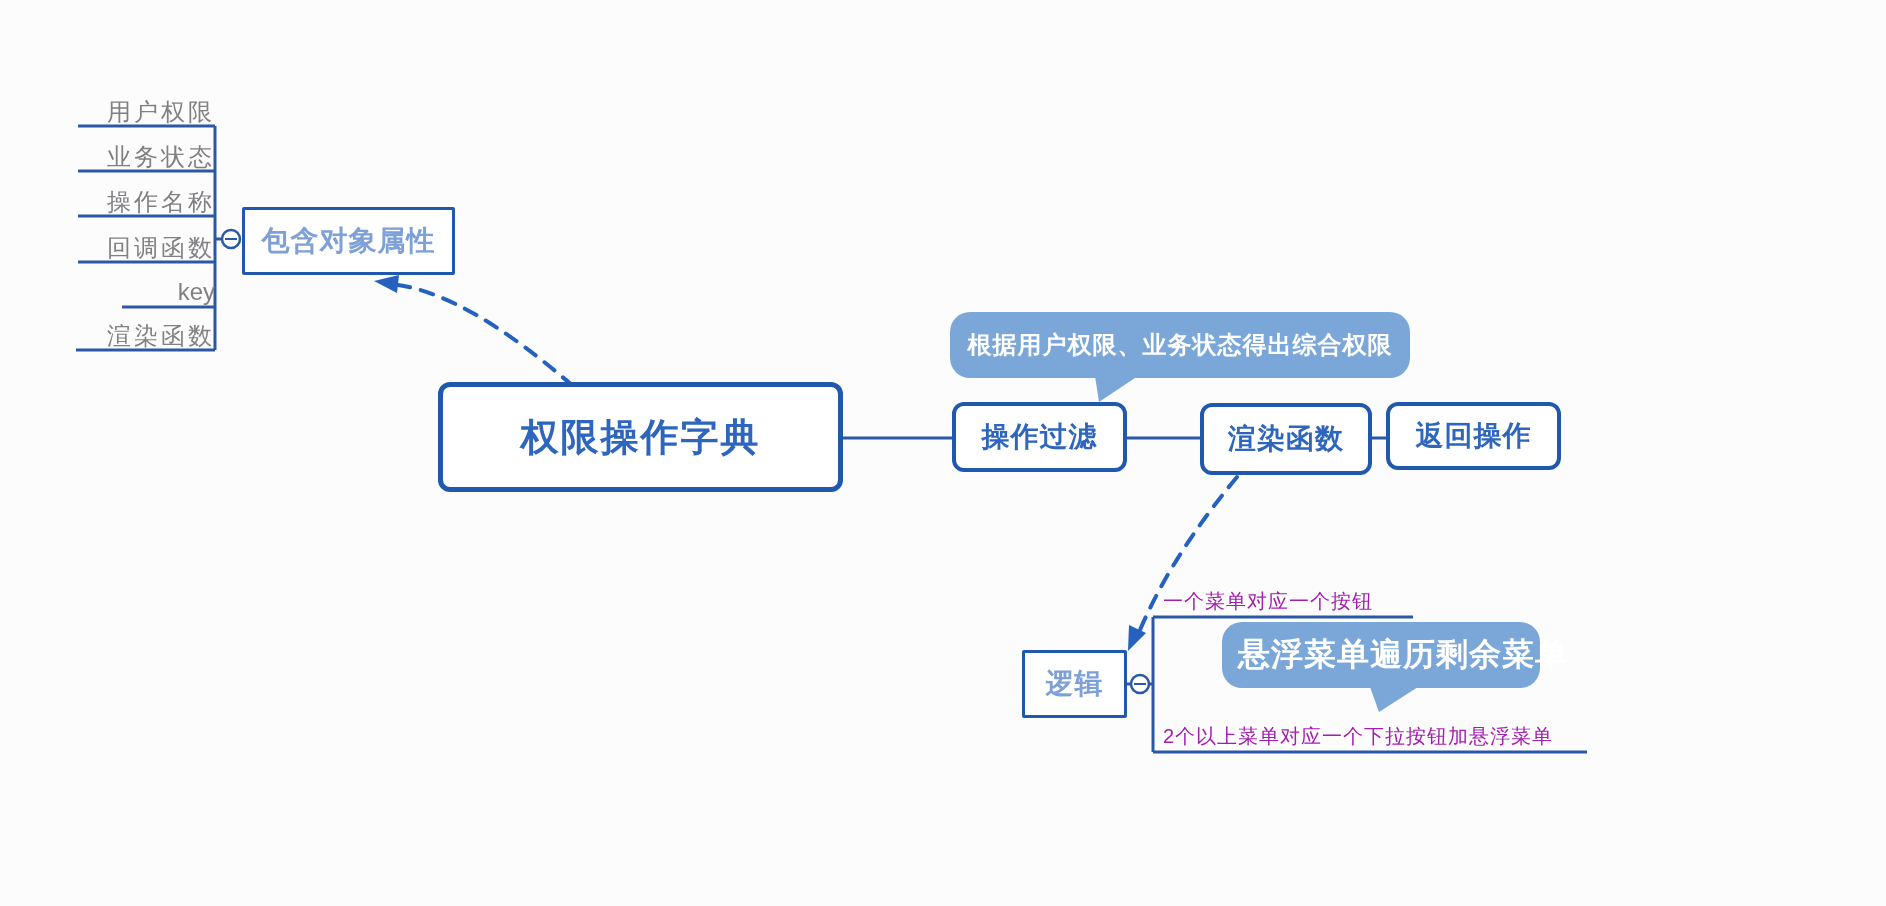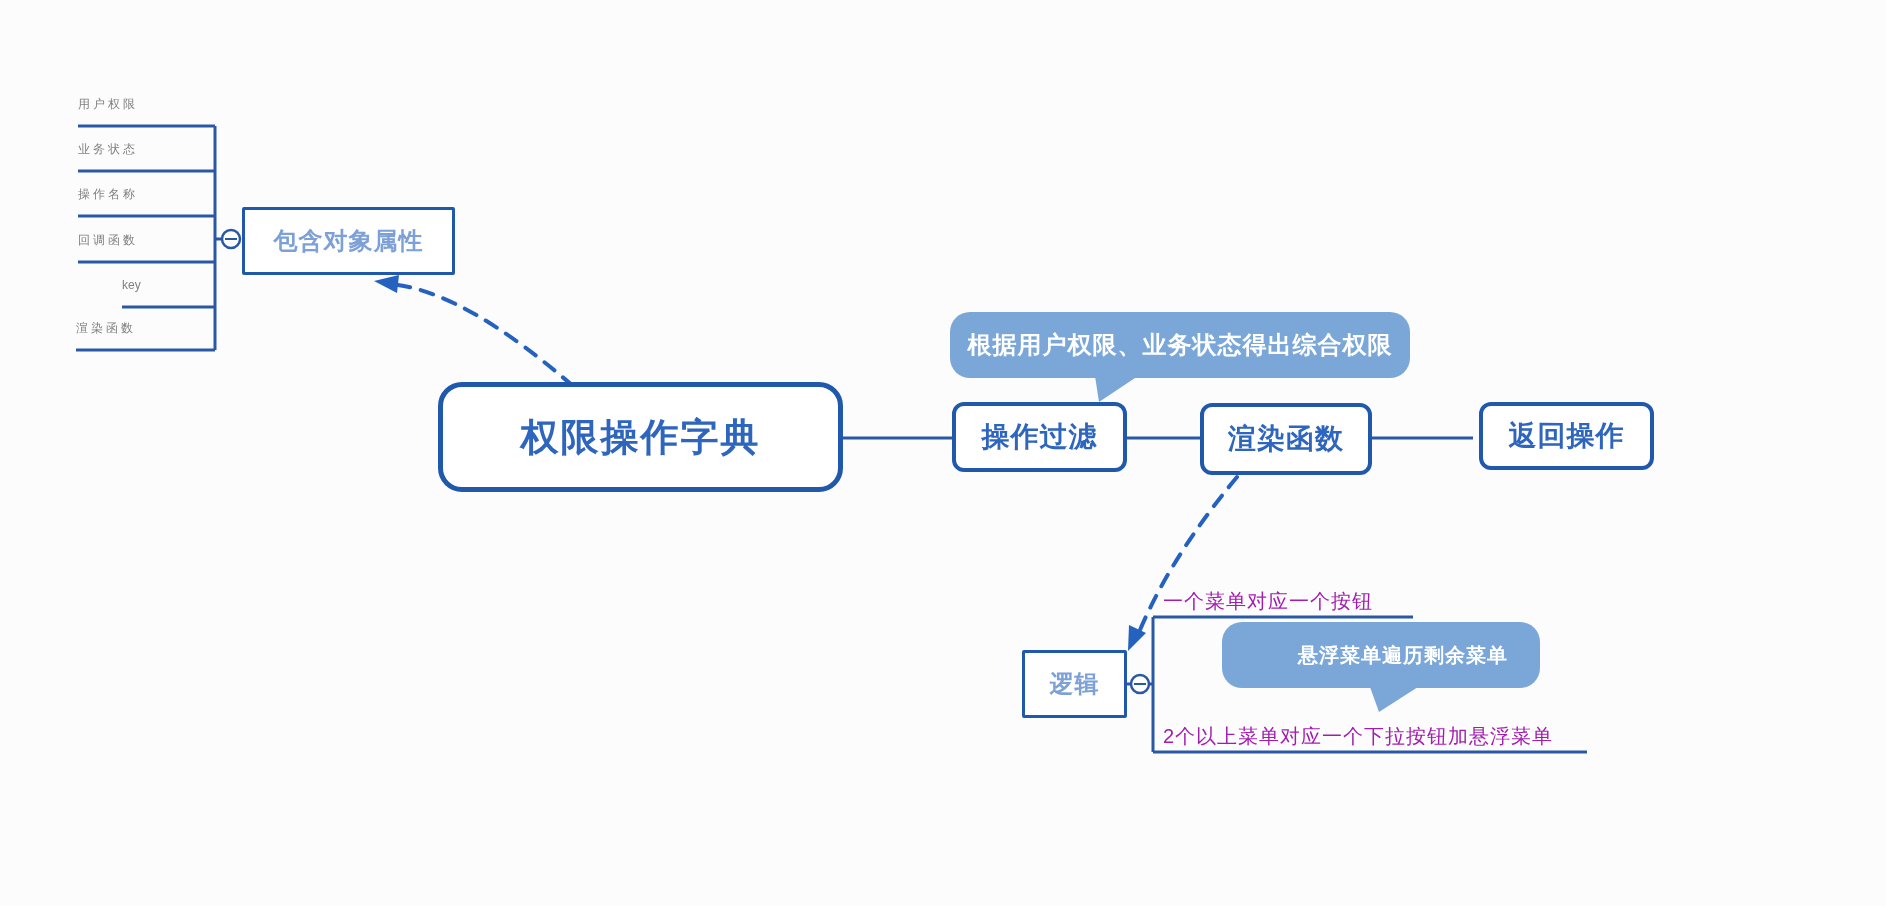--- a/index.html
+++ b/index.html
@@ -7,37 +7,37 @@
     position:relative;width:1886px;height:906px;background:#fcfcfc;overflow:hidden;
     font-family:"Liberation Sans","DejaVu Sans",sans-serif;
   }
   .overlay{position:absolute;left:0;top:0;width:1886px;height:906px;}
   .node{
     position:absolute;display:flex;align-items:center;justify-content:center;
     background:#ffffff;border:4px solid #2058ab;border-radius:12px;
     color:#2e66be;font-weight:600;box-sizing:border-box;white-space:nowrap;
   }
   .node-root{
-    border-width:5px;border-radius:24px;font-size:38px;font-weight:700;
+    border-width:5px;border-radius:12px;font-size:38px;font-weight:700;
     letter-spacing:2px;
   }
   .node-mid{font-size:28px;letter-spacing:1px;}
   .node-plain{
-    border-width:3px;border-radius:2px;color:#7da0d6;font-size:24px;letter-spacing:1px;
+    border-width:3px;border-radius:2px;color:#7da0d6;font-size:28px;letter-spacing:1px;
   }
   .callout{
     position:absolute;display:flex;align-items:center;justify-content:center;
     background:#7aa7d8;border-radius:20px;color:#ffffff;font-weight:700;
     box-sizing:border-box;white-space:nowrap;
   }
   .callout-1{font-size:24px;letter-spacing:1px;}
-  .callout-2{font-size:20px;letter-spacing:1px;padding-left:44px;}
+  .callout-2{font-size:32px;letter-spacing:1px;padding-left:44px;}
   .attr-item{
-    position:absolute;color:#808083;font-size:12px;letter-spacing:3px;
-    text-align:left;white-space:nowrap;
+    position:absolute;color:#808083;font-size:24px;letter-spacing:3px;
+    text-align:right;white-space:nowrap;
   }
   .branch-item{
     position:absolute;color:#a21caf;font-size:20px;letter-spacing:1px;
     text-align:left;white-space:nowrap;
   }
   .toggle-circle{fill:#ffffff;stroke:#2a58a6;stroke-width:2.5px;}
   .toggle-minus{stroke:#2a58a6;stroke-width:2px;}
   .solid-line{stroke:#2a58a6;stroke-width:3px;fill:none;}
   .dashed-line{stroke:#2561be;stroke-width:4px;fill:none;
     stroke-dasharray:13 11;stroke-linecap:round;}
@@ -105,21 +105,21 @@
   <div class="attr-item" style="left:78px;top:232px;width:137px">回调函数</div>
   <div class="attr-item" style="left:122px;top:278px;width:93px;letter-spacing:0">key</div>
   <div class="attr-item" style="left:76px;top:320px;width:139px">渲染函数</div>
 
   <div class="node node-plain" style="left:242px;top:207px;width:213px;height:68px">包含对象属性</div>
 
   <div class="node node-root" style="left:438px;top:382px;width:405px;height:110px">权限操作字典</div>
 
   <div class="node node-mid" style="left:1200px;top:403px;width:172px;height:72px">渲染函数</div>
   <div class="node node-mid" style="left:952px;top:402px;width:175px;height:70px">操作过滤</div>
-  <div class="node node-mid" style="left:1479px;top:402px;width:175px;height:68px">返回操作</div>
+  <div class="node node-mid" style="left:1386px;top:402px;width:175px;height:68px">返回操作</div>
 
   <div class="callout callout-1" style="left:950px;top:312px;width:460px;height:66px">根据用户权限、业务状态得出综合权限</div>
 
   <div class="node node-plain" style="left:1022px;top:650px;width:105px;height:68px">逻辑</div>
 
   <div class="branch-item" style="left:1163px;top:588px;width:250px">一个菜单对应一个按钮</div>
   <div class="branch-item" style="left:1163px;top:723px;width:424px">2个以上菜单对应一个下拉按钮加悬浮菜单</div>
 
   <div class="callout callout-2" style="left:1222px;top:622px;width:318px;height:66px">悬浮菜单遍历剩余菜单</div>
 

